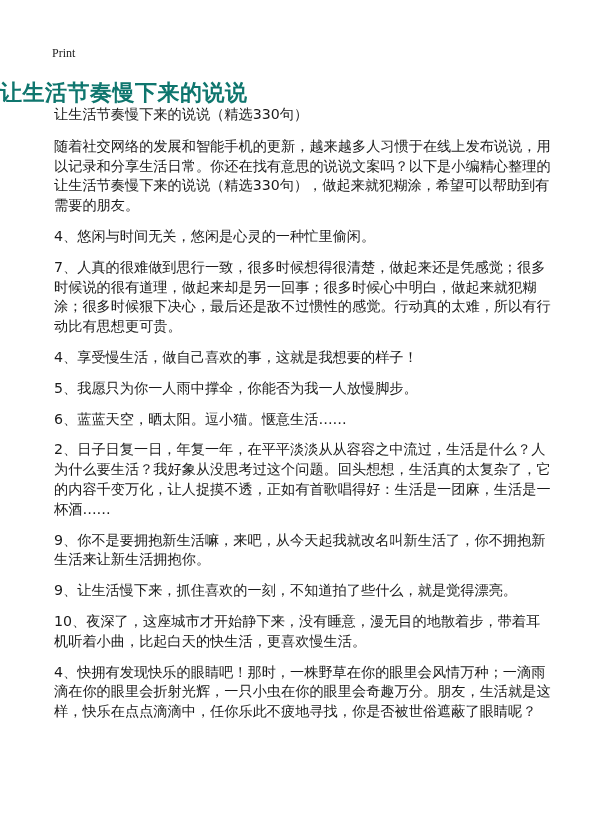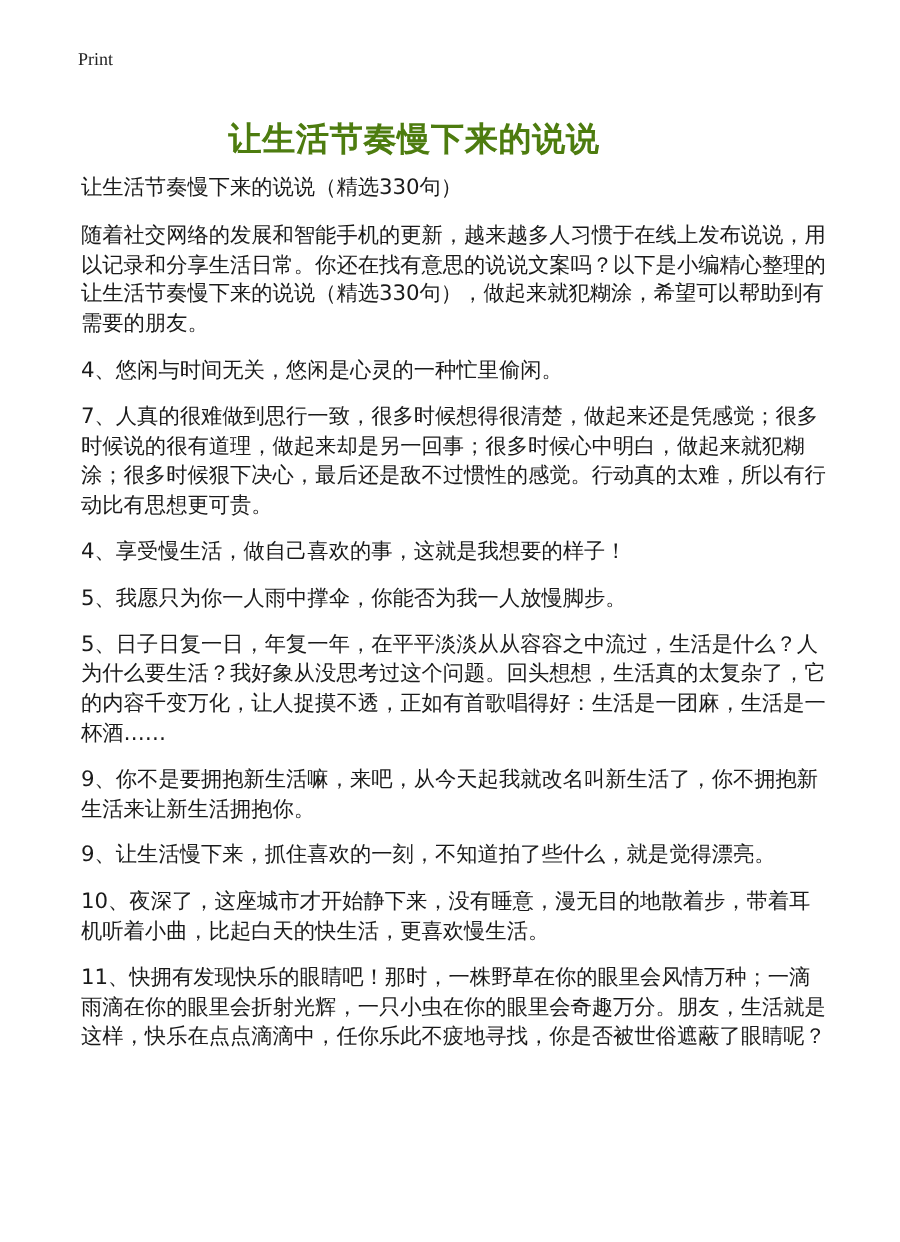--- a/index.html
+++ b/index.html
@@ -1,38 +1,39 @@
 <!DOCTYPE html>
 <html><head>
 <meta charset="utf-8">
 <style>
   html, body { margin: 0; padding: 0; background: #ffffff; }
   body { width: 600px; height: 828px; overflow: hidden; position: relative;
          font-family: "DejaVu Sans", "Liberation Sans", sans-serif; color: #1a1a1a; }
-  .print-link { position: absolute; left: 52px; top: 32px; font-family: "Liberation Serif", "DejaVu Serif", serif;
+  .print-link { position: absolute; left: 52px; top: 46px; font-family: "Liberation Serif", "DejaVu Serif", serif;
                 font-size: 12px; color: #222; text-decoration: none; }
-  .title { position: absolute; left: 0; width: 552px; top: 78px; text-align: center;
-           font-size: 22px; font-weight: bold; color: #4d7c0f; letter-spacing: 0.5px; }
-  .content { position: absolute; left: 54px; top: 116px; width: 500px; font-size: 14.2px;
+  .title { position: absolute; left: 0; width: 552px; top: 78px; text-align: left;
+           font-size: 22px; font-weight: bold; color: #0f766e; letter-spacing: 0.5px; }
+  .content { position: absolute; left: 54px; top: 105px; width: 500px; font-size: 14.2px;
              line-height: 19.8px; }
   .content p { margin: 0 0 11px 0; }
   .subtitle { margin-bottom: 12px !important; }
 </style>
 </head>
 <body>
 
 <a class="print-link">Print</a>
 
 <div class="title">让生活节奏慢下来的说说</div>
 
 <div class="content">
   <p class="subtitle">让生活节奏慢下来的说说（精选330句）</p>
   <p>随着社交网络的发展和智能手机的更新，越来越多人习惯于在线上发布说说，用以记录和分享生活日常。你还在找有意思的说说文案吗？以下是小编精心整理的让生活节奏慢下来的说说（精选330句），做起来就犯糊涂，希望可以帮助到有需要的朋友。</p>
   <p>4、悠闲与时间无关，悠闲是心灵的一种忙里偷闲。</p>
   <p>7、人真的很难做到思行一致，很多时候想得很清楚，做起来还是凭感觉；很多时候说的很有道理，做起来却是另一回事；很多时候心中明白，做起来就犯糊涂；很多时候狠下决心，最后还是敌不过惯性的感觉。行动真的太难，所以有行动比有思想更可贵。</p>
   <p>4、享受慢生活，做自己喜欢的事，这就是我想要的样子！</p>
   <p>5、我愿只为你一人雨中撑伞，你能否为我一人放慢脚步。</p>
-  <p>5、日子日复一日，年复一年，在平平淡淡从从容容之中流过，生活是什么？人为什么要生活？我好象从没思考过这个问题。回头想想，生活真的太复杂了，它的内容千变万化，让人捉摸不透，正如有首歌唱得好：生活是一团麻，生活是一杯酒……</p>
+  <p>6、蓝蓝天空，晒太阳。逗小猫。惬意生活……</p>
+  <p>2、日子日复一日，年复一年，在平平淡淡从从容容之中流过，生活是什么？人为什么要生活？我好象从没思考过这个问题。回头想想，生活真的太复杂了，它的内容千变万化，让人捉摸不透，正如有首歌唱得好：生活是一团麻，生活是一杯酒……</p>
   <p>9、你不是要拥抱新生活嘛，来吧，从今天起我就改名叫新生活了，你不拥抱新生活来让新生活拥抱你。</p>
   <p>9、让生活慢下来，抓住喜欢的一刻，不知道拍了些什么，就是觉得漂亮。</p>
   <p>10、夜深了，这座城市才开始静下来，没有睡意，漫无目的地散着步，带着耳机听着小曲，比起白天的快生活，更喜欢慢生活。</p>
-  <p>11、快拥有发现快乐的眼睛吧！那时，一株野草在你的眼里会风情万种；一滴雨滴在你的眼里会折射光辉，一只小虫在你的眼里会奇趣万分。朋友，生活就是这样，快乐在点点滴滴中，任你乐此不疲地寻找，你是否被世俗遮蔽了眼睛呢？</p>
+  <p>4、快拥有发现快乐的眼睛吧！那时，一株野草在你的眼里会风情万种；一滴雨滴在你的眼里会折射光辉，一只小虫在你的眼里会奇趣万分。朋友，生活就是这样，快乐在点点滴滴中，任你乐此不疲地寻找，你是否被世俗遮蔽了眼睛呢？</p>
 </div>
 
 </body></html>

